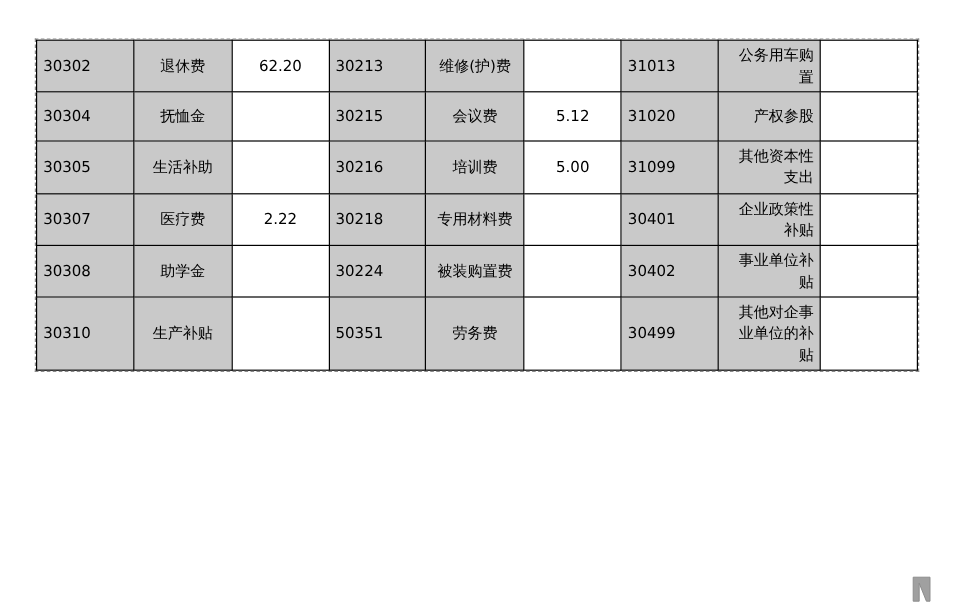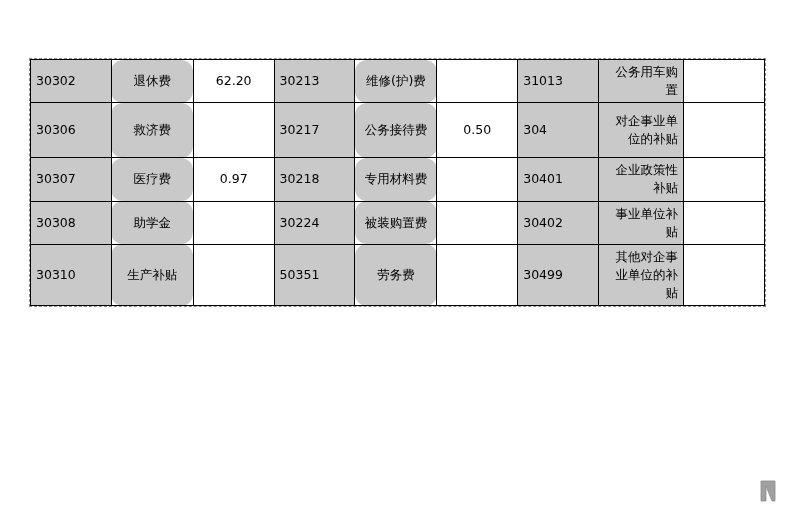--- a/index.html
+++ b/index.html
@@ -12,21 +12,20 @@
     height: 508px;
     font-family: "DejaVu Sans", "Liberation Sans", sans-serif;
     overflow: hidden;
     position: relative;
   }
   #sheet {
     position: absolute;
     left: 30px;
     top: 33px;
     width: 735px;
-    margin-top: 26px;
   }
   table.grid {
     border-collapse: collapse;
     table-layout: fixed;
     width: 735px;
     background: #ffffff;
   }
   table.grid td {
     border: 1px solid #000000;
     font-size: 12.5px;
@@ -45,21 +44,20 @@
 
   td.code {
     background: #c9c9c9;
     text-align: left;
     padding-left: 4px;
     white-space: nowrap;
   }
   td.name {
     background: #c9c9c9;
     text-align: center;
-    border-radius: 12px;
   }
   td.name-left {
     background: #c9c9c9;
     text-align: right;
     padding-left: 8px;
   }
   td.val {
     background: #ffffff;
     text-align: center;
     padding-right: 3px;
@@ -111,38 +109,49 @@
         <td class="val">62.20</td>
         <td class="code">30213</td>
         <td class="name">维修(护)费</td>
         <td class="val"></td>
         <td class="code">31013</td>
         <td class="name-left">公务用车购置</td>
         <td class="val"></td>
       </tr>
 
 
-
-
-      <tr class="r-tall">
-        <td class="code">30306</td>
-        <td class="name">救济费</td>
+      <tr class="r-normal">
+        <td class="code">30304</td>
+        <td class="name">抚恤金</td>
         <td class="val"></td>
-        <td class="code">30217</td>
-        <td class="name">公务接待费</td>
-        <td class="val">0.50</td>
-        <td class="code">304</td>
-        <td class="name-left">对企事业单位的补贴</td>
+        <td class="code">30215</td>
+        <td class="name">会议费</td>
+        <td class="val">5.12</td>
+        <td class="code">31020</td>
+        <td class="name-left">产权参股</td>
         <td class="val"></td>
       </tr>
 
       <tr class="r-normal">
+        <td class="code">30305</td>
+        <td class="name">生活补助</td>
+        <td class="val"></td>
+        <td class="code">30216</td>
+        <td class="name">培训费</td>
+        <td class="val">5.00</td>
+        <td class="code">31099</td>
+        <td class="name-left">其他资本性支出</td>
+        <td class="val"></td>
+      </tr>
+
+
+      <tr class="r-normal">
         <td class="code">30307</td>
         <td class="name">医疗费</td>
-        <td class="val">0.97</td>
+        <td class="val">2.22</td>
         <td class="code">30218</td>
         <td class="name">专用材料费</td>
         <td class="val"></td>
         <td class="code">30401</td>
         <td class="name-left">企业政策性补贴</td>
         <td class="val"></td>
       </tr>
 
       <tr class="r-normal">
         <td class="code">30308</td>

